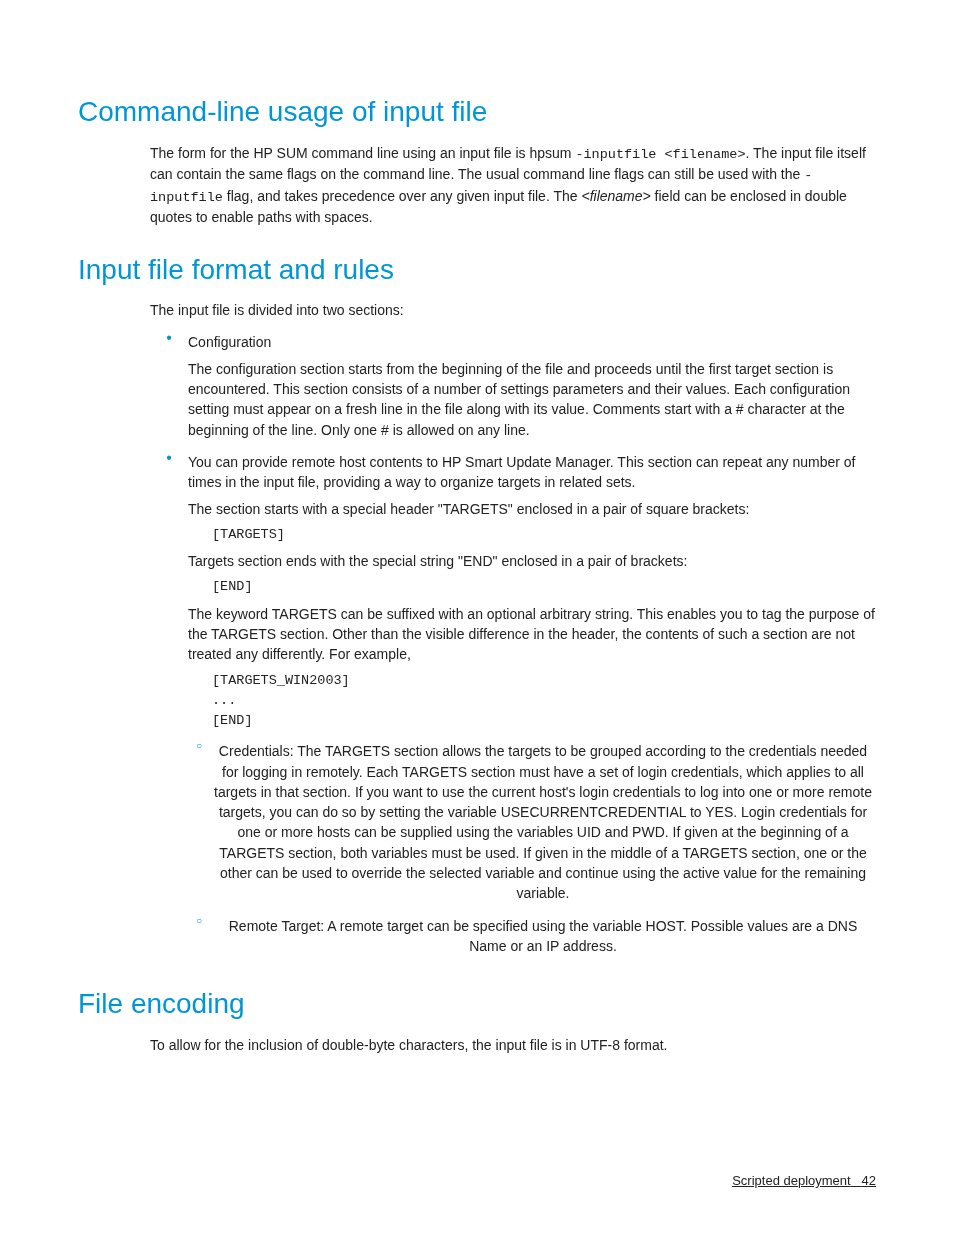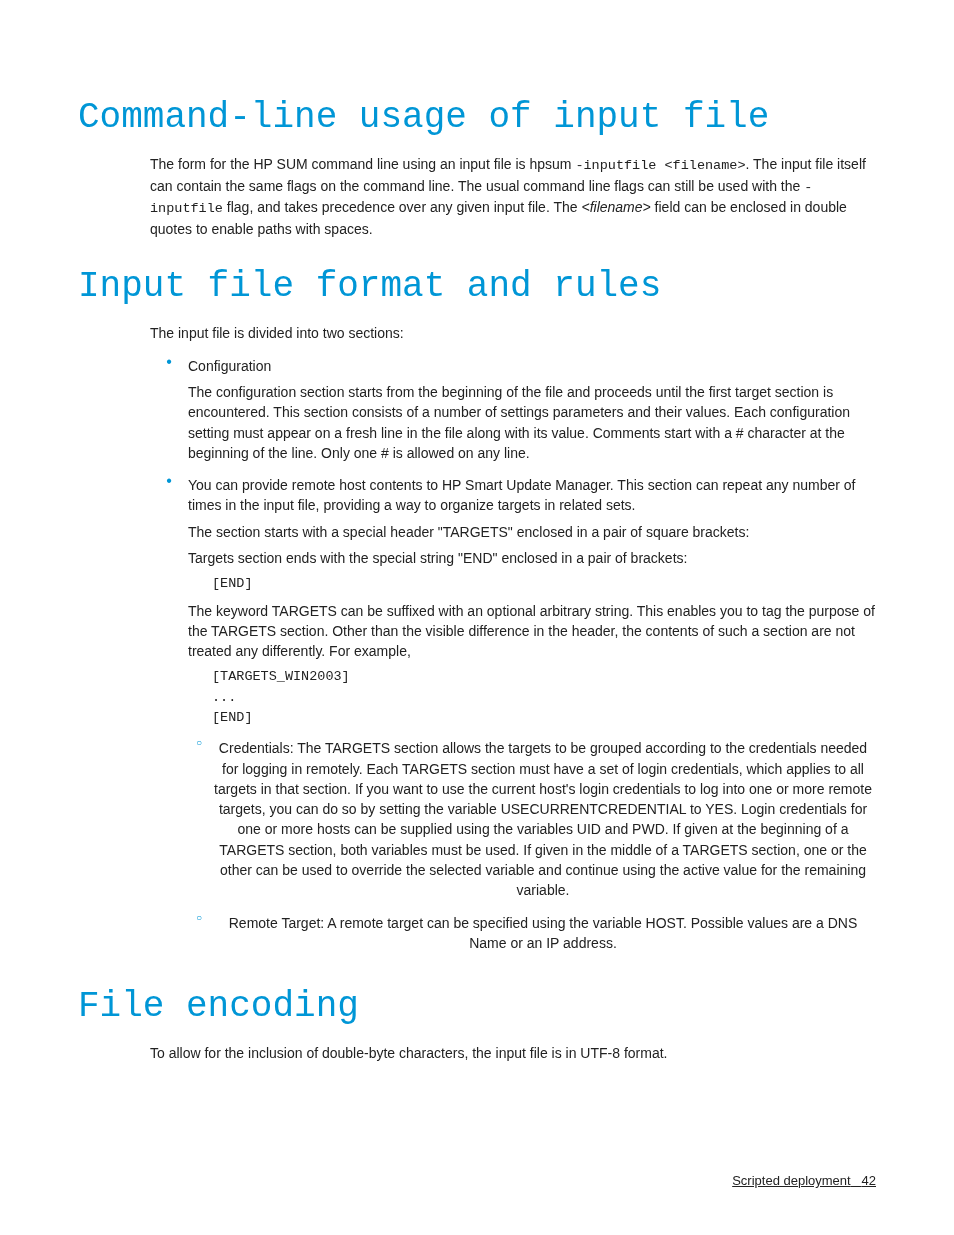--- a/index.html
+++ b/index.html
@@ -7,24 +7,24 @@
     font-size: 14px;
     color: #222;
     margin: 0;
     padding: 70px 78px 40px 78px;
     width: 954px;
     box-sizing: border-box;
     background: #fff;
     line-height: 1.45;
   }
   h2 {
-    font-family: Liberation Mono, monospace;
+    font-family: Liberation Sans, sans-serif;
     font-weight: 300;
     color: #0096d6;
-    font-size: 36px;
+    font-size: 28px;
     margin: 22px 0 10px 0;
   }
   .indent1 { margin-left: 72px; }
   p { margin: 6px 0; }
   code, .mono {
     font-family: "Courier New", monospace;
     font-size: 13.5px;
   }
   .bullet {
     display: flex;
@@ -85,20 +85,21 @@
       <p>Configuration</p>
       <p>The configuration section starts from the beginning of the file and proceeds until the first target section is encountered. This section consists of a number of settings parameters and their values. Each configuration setting must appear on a fresh line in the file along with its value. Comments start with a # character at the beginning of the line. Only one # is allowed on any line.</p>
     </div>
   </div>
 
   <div class="bullet">
     <div class="dot">•</div>
     <div class="content">
       <p>You can provide remote host contents to HP Smart Update Manager. This section can repeat any number of times in the input file, providing a way to organize targets in related sets.</p>
       <p>The section starts with a special header "TARGETS" enclosed in a pair of square brackets:</p>
+      <div class="codeblock">[TARGETS]</div>
       <p>Targets section ends with the special string "END" enclosed in a pair of brackets:</p>
       <div class="codeblock">[END]</div>
       <p>The keyword TARGETS can be suffixed with an optional arbitrary string. This enables you to tag the purpose of the TARGETS section. Other than the visible difference in the header, the contents of such a section are not treated any differently. For example,</p>
       <div class="codeblock">
         <div>[TARGETS_WIN2003]</div>
         <div>...</div>
         <div>[END]</div>
       </div>
 
       <div class="subbullet">

